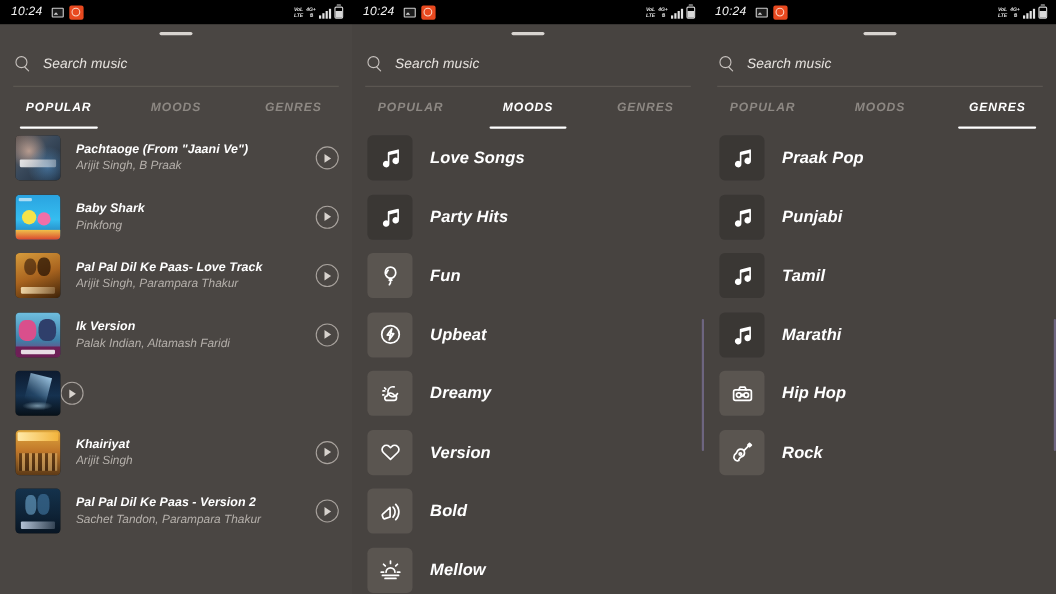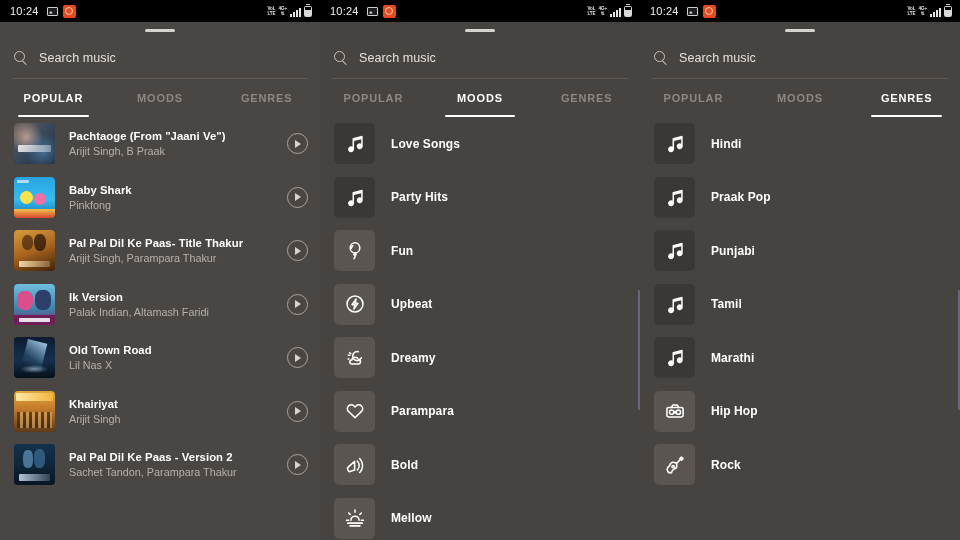--- a/index.html
+++ b/index.html
@@ -1,21 +1,21 @@
 <!DOCTYPE html>
 <html><head>
 <meta charset="utf-8">
 <style>
   * { margin:0; padding:0; box-sizing:border-box; }
   html,body { width:960px; height:540px; overflow:hidden; background:#000; }
   body {
     font-family:"Liberation Sans", sans-serif;
     -webkit-font-smoothing:antialiased;
   }
-  .screen { width:920px; height:540px; display:flex; }
+  .screen { width:920px; height:540px; display:flex;font-style:italic; }
 
   .panel {
     width:320px; height:540px; position:relative;
     background:#474340;
     overflow:hidden;
     flex:0 0 320px;
   }
   .panel.p1 { background:#4a4643; }
   .panel.p2 { background:#474340; }
   .panel.p3 { background:#474340; }
@@ -125,21 +125,21 @@
   }
 
   
   .cat-row { display:flex; align-items:center; height:53.5px; padding:0 12px 0 14px; }
   .cat-tile {
     width:41px; height:41px; flex:0 0 41px; border-radius:5px;
     display:flex; align-items:center; justify-content:center;
     background:#3a3734;
   }
   .cat-tile.light { background:#5a5550; }
-  .cat-label { font-size:12px; font-weight:700; color:#ffffff; padding-left:16px; letter-spacing:.1px; }
+  .cat-label { font-size:15px; font-weight:700; color:#ffffff; padding-left:16px; letter-spacing:.1px; }
   .cat-tile svg { display:block; }
 
   
   .scrollbar {
     position:absolute; width:2px; border-radius:1px;
     background:#6d6580;
   }
   .scrollbar.right { right:0px; }
 
   
@@ -217,21 +217,21 @@
           <div class="play-btn"></div>
         </div>
         <div class="song-row">
           <div class="art">
             <div class="aa" style="background:linear-gradient(160deg,#d79c3c 0%,#a9641f 50%,#3d2208 100%)"></div>
             <div style="position:absolute;left:8px;top:5px;width:11px;height:15px;border-radius:45%;background:rgba(60,30,10,.65)"></div>
             <div style="position:absolute;left:20px;top:4px;width:12px;height:17px;border-radius:45%;background:rgba(40,20,6,.75)"></div>
             <div style="position:absolute;left:5px;bottom:4px;right:5px;height:6px;background:linear-gradient(90deg,rgba(255,235,190,.85),rgba(255,235,190,.25));border-radius:1px"></div>
           </div>
           <div class="song-meta">
-            <div class="song-title">Pal Pal Dil Ke Paas- Title Thakur</div>
+            <div class="song-title">Pal Pal Dil Ke Paas- Love Track</div>
             <div class="song-artist">Arijit Singh, Parampara Thakur</div>
           </div>
           <div class="play-btn"></div>
         </div>
         <div class="song-row">
           <div class="art">
             <div class="aa" style="background:linear-gradient(180deg,#6fbfe0 0%,#3e7fa8 62%,#8b2f6f 100%)"></div>
             <div style="position:absolute;left:3px;top:7px;width:16px;height:19px;border-radius:40%;background:#d94f8c"></div>
             <div style="position:absolute;left:21px;top:6px;width:16px;height:20px;border-radius:40%;background:#2f3f6b"></div>
             <div style="position:absolute;left:0;bottom:0;width:100%;height:10px;background:#6d1f56"></div>
@@ -241,24 +241,20 @@
             <div class="song-title">Ik Version</div>
             <div class="song-artist">Palak Indian, Altamash Faridi</div>
           </div>
           <div class="play-btn"></div>
         </div>
         <div class="song-row">
           <div class="art">
             <div class="aa" style="background:linear-gradient(180deg,#0d1b2f 0%,#15314f 55%,#071018 100%)"></div>
             <div style="position:absolute;left:10px;top:4px;width:20px;height:30px;background:linear-gradient(200deg,rgba(180,225,255,.85) 0%,rgba(120,190,240,.15) 60%,transparent 85%);transform:rotate(14deg);filter:blur(.4px)"></div>
             <div style="position:absolute;left:6px;bottom:5px;width:28px;height:8px;background:radial-gradient(ellipse,rgba(200,235,255,.55),transparent 70%)"></div>
-          </div>
-          <div class="song-meta">
-            <div class="song-title">Old Town Road</div>
-            <div class="song-artist">Lil Nas X</div>
           </div>
           <div class="play-btn"></div>
         </div>
         <div class="song-row">
           <div class="art">
             <div class="aa" style="background:linear-gradient(180deg,#e0a93f 0%,#c2792a 45%,#5d3a16 100%)"></div>
             <div style="position:absolute;left:2px;top:2px;right:2px;height:8px;background:linear-gradient(90deg,#ffe9a8,#f2b43c);border-radius:1px"></div>
             <div style="position:absolute;left:3px;bottom:4px;right:3px;height:16px;background:repeating-linear-gradient(90deg,rgba(40,20,5,.55) 0 3px,rgba(230,190,120,.5) 3px 6px)"></div>
           </div>
           <div class="song-meta">
@@ -367,21 +363,21 @@
             </svg>
           </div>
           <div class="cat-label">Dreamy</div>
         </div>
         <div class="cat-row">
           <div class="cat-tile light">
             <svg width="22" height="22" viewBox="0 0 24 24" fill="none" stroke="#fff" stroke-width="1.7" stroke-linecap="round" stroke-linejoin="round">
               <path d="M12 19.3 4.9 12.4a4.1 4.1 0 0 1 0-5.9 4.35 4.35 0 0 1 6 0l1.1 1 1.1-1a4.35 4.35 0 0 1 6 0 4.1 4.1 0 0 1 0 5.9L12 19.3z"></path>
             </svg>
           </div>
-          <div class="cat-label">Parampara</div>
+          <div class="cat-label">Version</div>
         </div>
         <div class="cat-row">
           <div class="cat-tile light">
             <svg width="22" height="22" viewBox="0 0 24 24" fill="none" stroke="#fff" stroke-width="1.7" stroke-linecap="round" stroke-linejoin="round">
               <path d="M4.3 14.6 11.6 8v9.4l-5 1.7a1.6 1.6 0 0 1-2-1l-.8-2.3a1.5 1.5 0 0 1 .5-1.2z"></path>
               <path d="M14.5 7.6a7 7 0 0 1 0 9.9M17.2 5a10.8 10.8 0 0 1 0 15.1"></path>
             </svg>
           </div>
           <div class="cat-label">Bold</div>
         </div>
@@ -437,28 +433,20 @@
         <div class="tab active">GENRES</div>
         <div class="tab-underline" style="left:231.46666666666667px;width:70.4px"></div>
       </div>
       <div class="list">
         <div class="cat-row">
           <div class="cat-tile ">
             <svg width="21" height="21" viewBox="0 0 24 24">
               <path fill="#fff" d="M20.5 3.2 10.6 5.6c-.5.12-.85.56-.85 1.07v8.9a3.4 3.4 0 1 0 1.7 2.95V9.1l8.2-2v5.12a3.4 3.4 0 1 0 1.7 2.95V4.27c0-.72-.66-1.25-1.35-1.07z"></path>
             </svg>
           </div>
-          <div class="cat-label">Hindi</div>
-        </div>
-        <div class="cat-row">
-          <div class="cat-tile ">
-            <svg width="21" height="21" viewBox="0 0 24 24">
-              <path fill="#fff" d="M20.5 3.2 10.6 5.6c-.5.12-.85.56-.85 1.07v8.9a3.4 3.4 0 1 0 1.7 2.95V9.1l8.2-2v5.12a3.4 3.4 0 1 0 1.7 2.95V4.27c0-.72-.66-1.25-1.35-1.07z"></path>
-            </svg>
-          </div>
           <div class="cat-label">Praak Pop</div>
         </div>
         <div class="cat-row">
           <div class="cat-tile ">
             <svg width="21" height="21" viewBox="0 0 24 24">
               <path fill="#fff" d="M20.5 3.2 10.6 5.6c-.5.12-.85.56-.85 1.07v8.9a3.4 3.4 0 1 0 1.7 2.95V9.1l8.2-2v5.12a3.4 3.4 0 1 0 1.7 2.95V4.27c0-.72-.66-1.25-1.35-1.07z"></path>
             </svg>
           </div>
           <div class="cat-label">Punjabi</div>
         </div>

